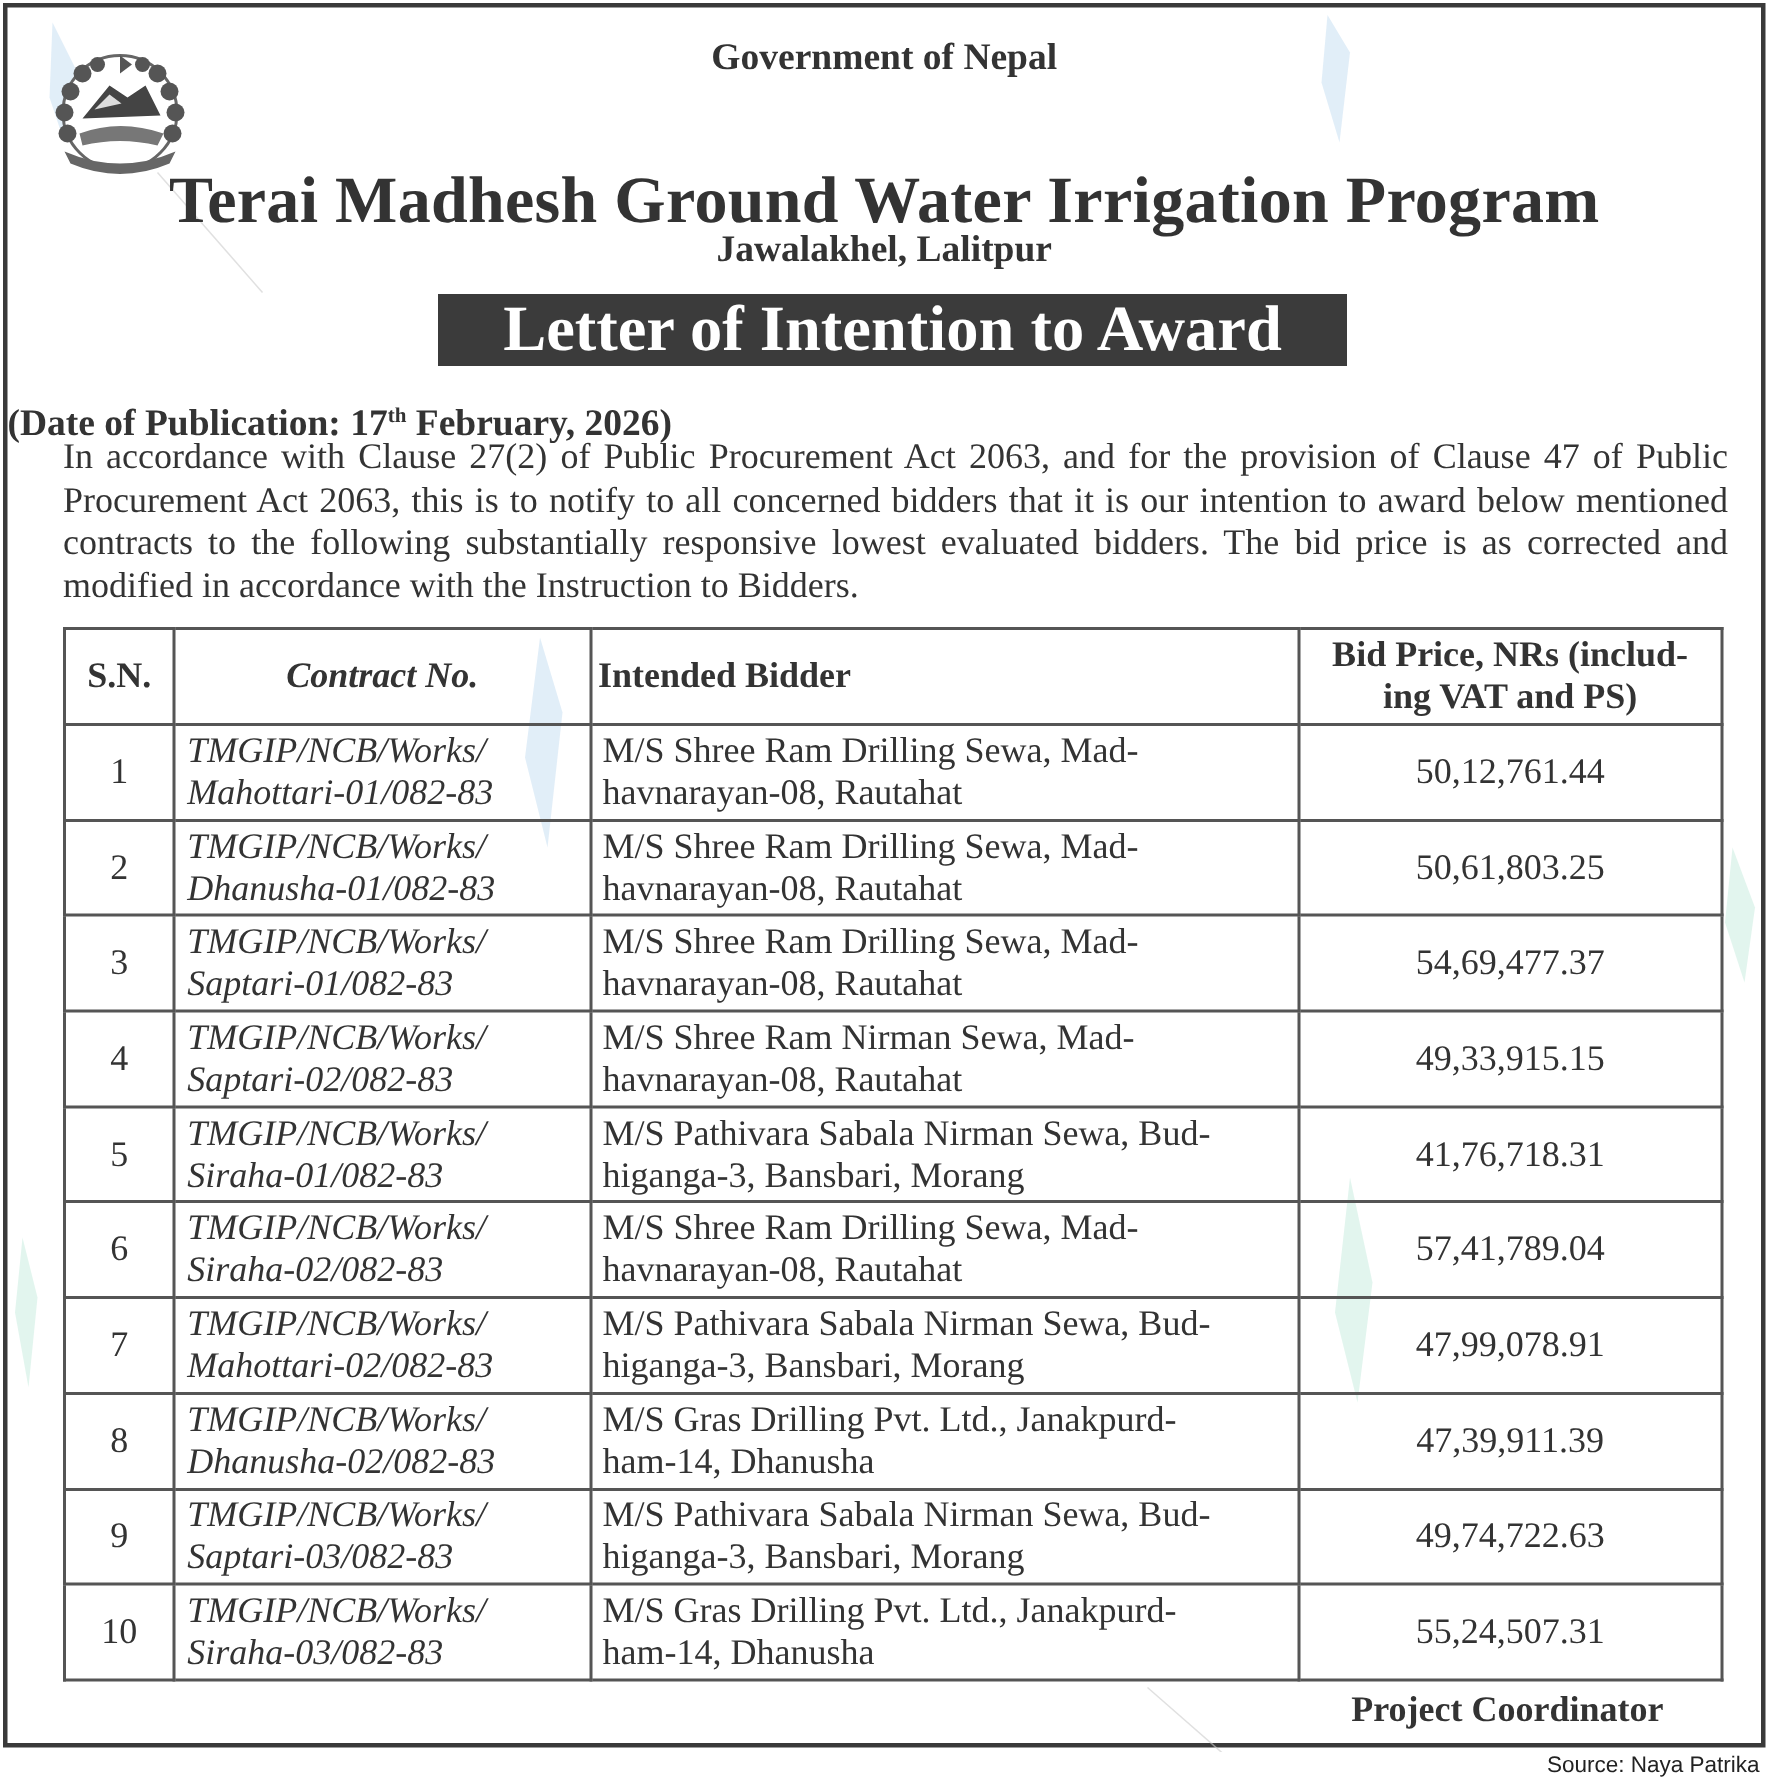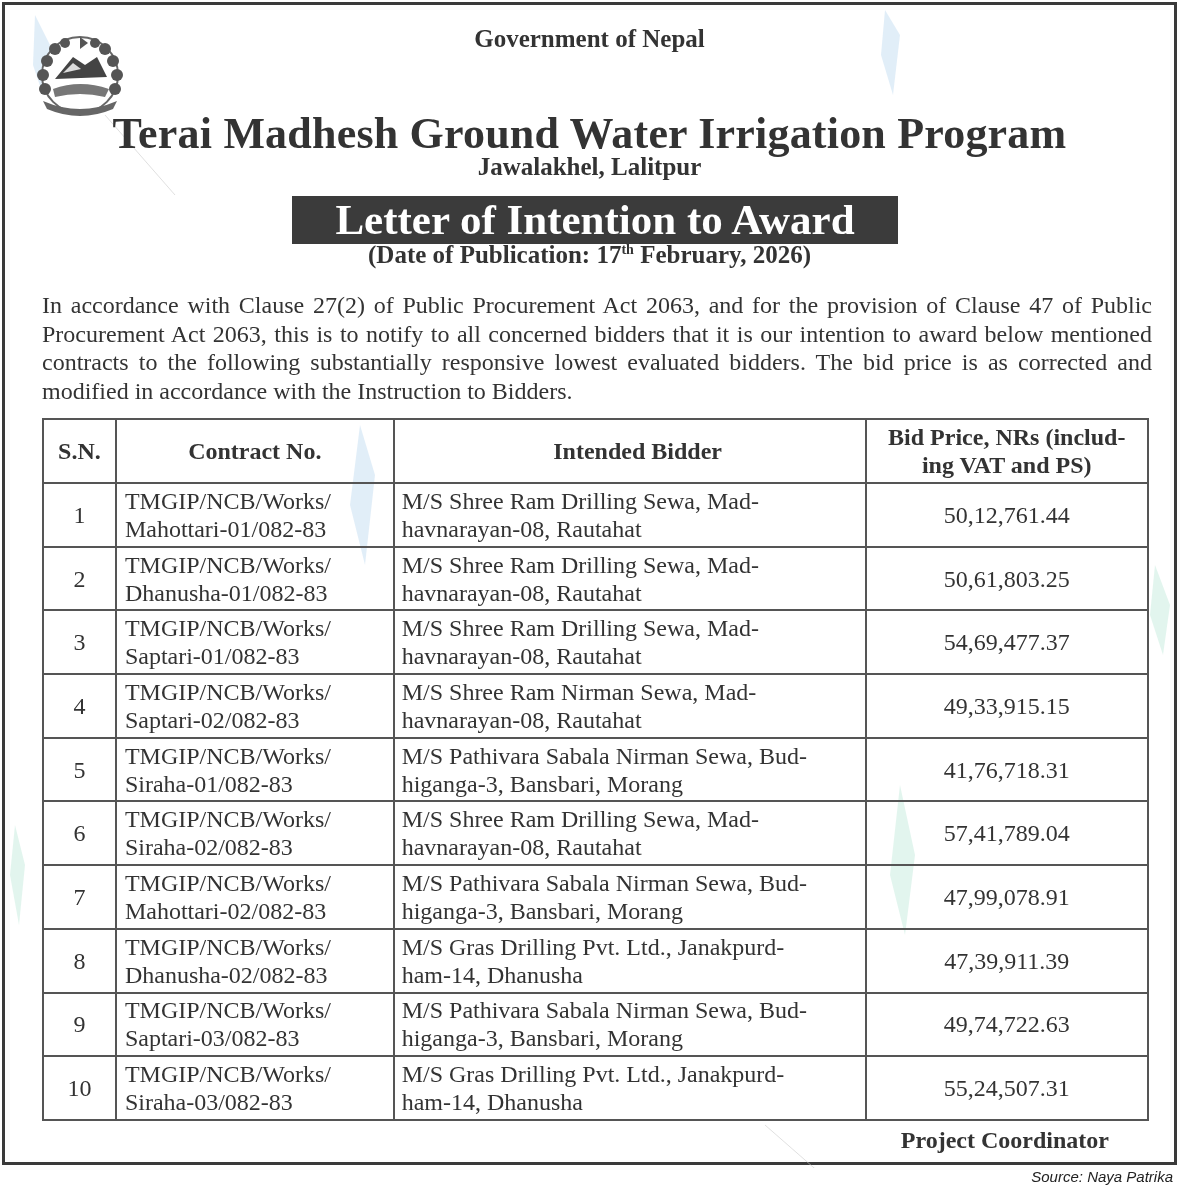--- a/index.html
+++ b/index.html
@@ -21,53 +21,53 @@
     .h-dep { top: 70px; font-size: 25px; }
     .h-prog { top: 103px; font-size: 44px; letter-spacing: 0.2px; }
     .h-loc { top: 148px; font-size: 25px; }
 
     .banner {
       position: absolute; left: 287px; top: 191px; width: 606px; height: 48px;
       background: #3b3b3b; color: #ffffff; font-weight: bold; font-size: 43px;
       text-align: center; line-height: 48px;
     }
     .pubdate {
-      position: absolute; left: 0; width: 100%; top: 236px; text-align: center;
+      position: absolute; left: 0; width: 100%; top: 264px; 
       font-weight: bold; font-size: 25px;
     }
     .pubdate sup { font-size: 14px; vertical-align: 9px; }
 
     .intro {
       position: absolute; left: 37px; top: 286px; width: 1110px;
       font-size: 24px; line-height: 28.5px; text-align: justify; text-align-last: left;
     }
 
     table.awards {
       position: absolute; left: 37px; top: 413px; width: 1107px;
       border-collapse: collapse; font-size: 24px;
     }
     table.awards th, table.awards td {
       border: 2px solid #555555; vertical-align: middle; color: #333;
     }
     table.awards th { font-weight: bold; height: 64px; font-size: 24px; }
     table.awards td { height: 63.7px; line-height: 28px; }
     .c-sn { width: 73px; text-align: center; }
-    .c-contract { width: 278px; text-align: left; padding-left: 8px; }
+    .c-contract { width: 278px; text-align: left; padding-left: 8px; font-style: italic; }
     .c-bidder { width: 473px; text-align: left; padding-left: 7px; }
     .c-price { width: 283px; text-align: center; }
     th.c-contract { text-align: center; padding-left: 0; }
-    th.c-bidder { text-align: center; padding-left: 16px; }
+    th.c-bidder { text-align: left; padding-left: 4px; }
     th.c-price { line-height: 28px; }
 
     .signatory {
       position: absolute; right: 65px; top: 1122px; font-weight: bold; font-size: 24px;
     }
     .source {
       position: absolute; right: 8px; top: 1168px; font-family: "Liberation Sans", sans-serif;
-      font-style: italic; font-size: 15px; color: #222;
+      font-size: 15px; color: #222;
     }
 
     .wm { position: absolute; pointer-events: none; }
   </style>
 </head>
 <body>
 
 <div class="frame">
 
   <svg class="wm" width="1175" height="1163" viewBox="0 0 1175 1163">

